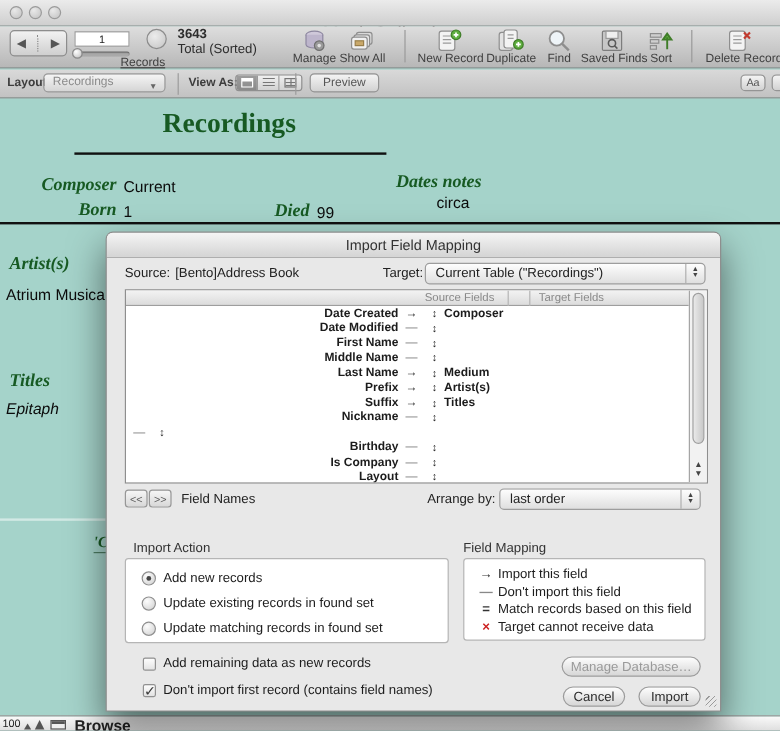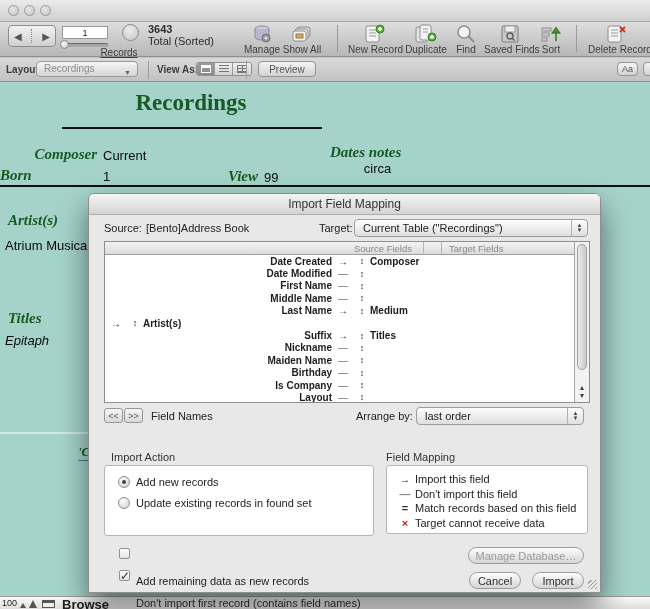--- a/index.html
+++ b/index.html
@@ -123,21 +123,21 @@
 
   .legend-row { display:flex; align-items:center; height:14.6px; }
   .lg-sym { width:20px; text-align:center; font-size:11px; font-weight:bold; color:#333; flex:none; }
   .lg-sym.sym-dash { color:#888; }
   .lg-sym.sym-x { color:#cc2222; }
   .lg-label { font-size:11px; color:#1d1d1d; white-space:nowrap; }
 
   .cb-row { display:flex; align-items:flex-start; height:22px; }
   .cb { width:11px; height:11px; border:1px solid #919191; border-radius:2px; margin-right:6px; margin-top:1px;
     background:linear-gradient(#fdfdfd,#e3e3e3); font-size:12px; line-height:10px; color:#3a3a3a; text-align:center; flex:none; }
-  .cb-label { font-size:11px; color:#1d1d1d; white-space:nowrap;margin-top:28px; }
+  .cb-label { font-size:11px; color:#1d1d1d; white-space:nowrap; }
 
   .pill { position:absolute; height:17px; border:1px solid #9b9b9b; border-radius:9px;
     background:linear-gradient(#fdfdfd,#d6d6d6); font-size:11px; color:#2d2d2d; text-align:center; line-height:16px; }
   .pill.disabled { color:#9a9a9a; }
   .resize-glyph { position:absolute; right:3px; bottom:3px; width:9px; height:9px;
     background:repeating-linear-gradient(135deg, transparent 0 2px, #9a9a9a 2px 3px); }
 </style>
 </head>
 <body>
 
@@ -266,23 +266,23 @@
     <div class="abs btn-aqua preview-btn">Preview</div>
     <div class="abs btn-aqua aa-btn">Aa</div>
     <div class="abs btn-aqua edge-btn"></div>
   </div>
 
   <div class="abs heading">Recordings</div>
   <div class="abs heading-rule"></div>
 
   <div class="abs gl" style="left:0;top:146px;width:97px;text-align:right">Composer</div>
   <div class="abs gv" style="left:103px;top:148px">Current</div>
-  <div class="abs gl" style="left:0;top:167px;width:97px;text-align:left">Born</div>
+  <div class="abs gl" style="left:0;top:167px;width:97px;text-align:right">Born</div>
   <div class="abs gv" style="left:103px;top:169px">1</div>
-  <div class="abs gl" style="left:180px;top:168px;width:78px;text-align:right">View</div>
+  <div class="abs gl" style="left:180px;top:168px;width:78px;text-align:right">Died</div>
   <div class="abs gv" style="left:264px;top:170px">99</div>
   <div class="abs gl" style="left:330px;top:144px;width:95px;text-align:left">Dates notes</div>
   <div class="abs gv" style="left:330px;top:161px;width:95px;text-align:center">circa</div>
 
   <div class="abs content-rule"></div>
 
   <div class="abs gl" style="left:8px;top:212px">Artist(s)</div>
   <div class="abs gv" style="left:5px;top:238px">Atrium Musica</div>
   <div class="abs gl" style="left:8px;top:310px">Titles</div>
   <div class="abs gv" style="left:5px;top:333px;font-style:italic">Epitaph</div>
@@ -346,38 +346,38 @@
             <span class="dbl">↕</span>
             <span class="tgt"></span>
           </div>
           <div class="map-row">
             <span class="src">Last Name</span>
             <span class="sym arrow">→</span>
             <span class="dbl">↕</span>
             <span class="tgt">Medium</span>
           </div>
           <div class="map-row">
+            <span class="src">Prefix</span>
             <span class="sym arrow">→</span>
             <span class="dbl">↕</span>
             <span class="tgt">Artist(s)</span>
           </div>
           <div class="map-row">
             <span class="src">Suffix</span>
             <span class="sym arrow">→</span>
             <span class="dbl">↕</span>
             <span class="tgt">Titles</span>
           </div>
           <div class="map-row">
             <span class="src">Nickname</span>
             <span class="sym dash">—</span>
             <span class="dbl">↕</span>
             <span class="tgt"></span>
           </div>
           <div class="map-row">
-            <span class="src">Maiden Name</span>
             <span class="sym dash">—</span>
             <span class="dbl">↕</span>
             <span class="tgt"></span>
           </div>
           <div class="map-row">
             <span class="src">Birthday</span>
             <span class="sym dash">—</span>
             <span class="dbl">↕</span>
             <span class="tgt"></span>
           </div>
@@ -419,20 +419,24 @@
     <div class="groupbox" style="left:15px;top:271px;width:270px;height:71px">
       <div style="position:absolute;left:13px;top:5px">
           <div class="radio-row">
             <span class="radio sel"></span>
             <span class="radio-label">Add new records</span>
           </div>
           <div class="radio-row">
             <span class="radio"></span>
             <span class="radio-label">Update existing records in found set</span>
           </div>
+          <div class="radio-row">
+            <span class="radio"></span>
+            <span class="radio-label">Update matching records in found set</span>
+          </div>
         </div>
     </div>
 
     <span class="group-label" style="left:297px;top:257px">Field Mapping</span>
     <div class="groupbox" style="left:297px;top:271px;width:202px;height:69px">
       <div style="position:absolute;left:8px;top:6px">
           <div class="legend-row">
             <span class="lg-sym sym-arrow">→</span>
             <span class="lg-label">Import this field</span>
           </div>

